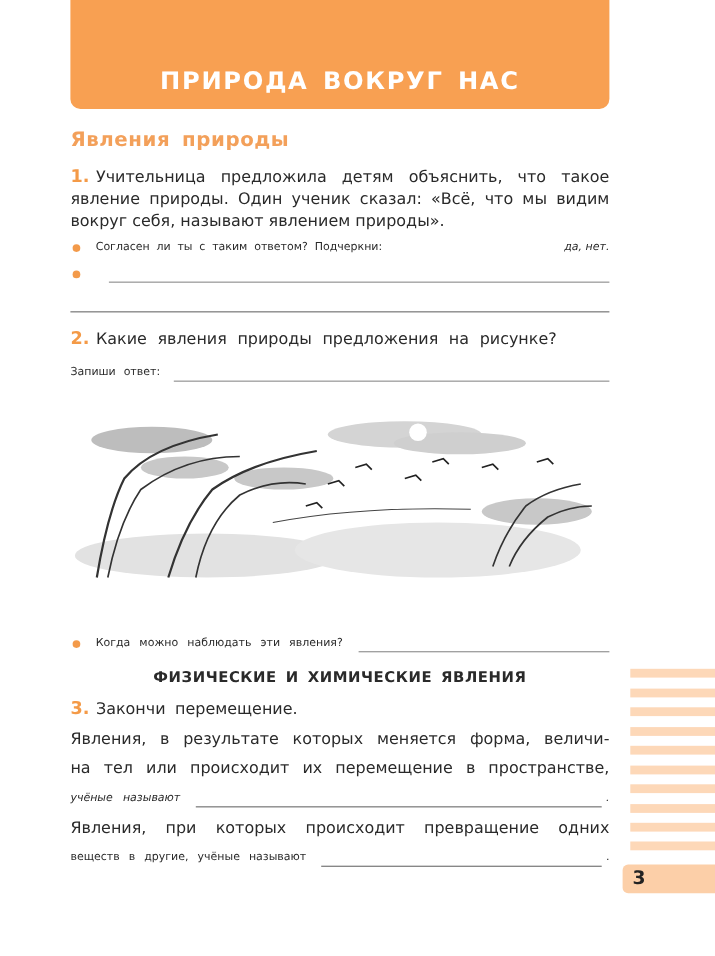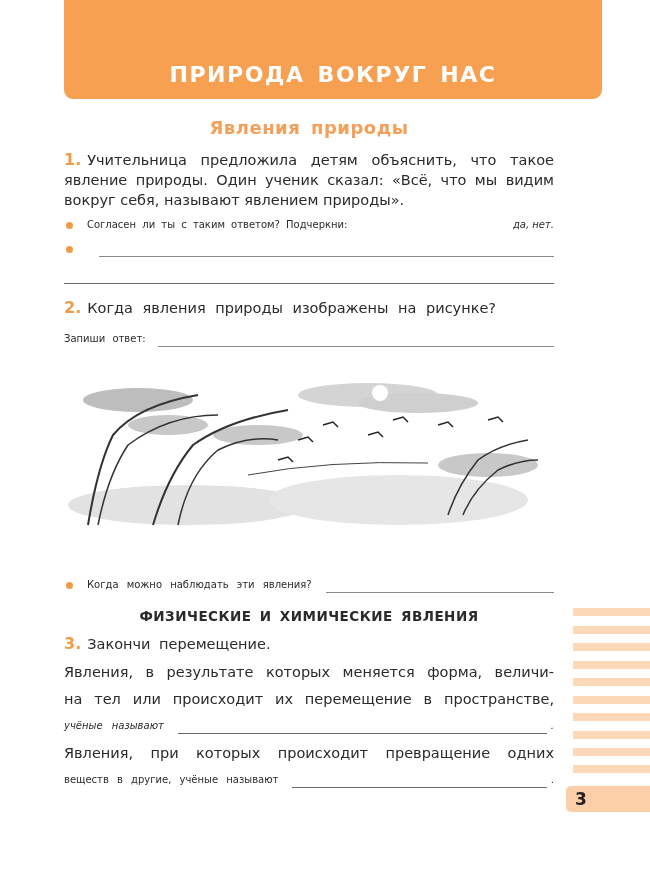--- a/index.html
+++ b/index.html
@@ -1,22 +1,22 @@
 <!DOCTYPE html>
 <html><head>
 <meta charset="utf-8">
 <style>
   html, body { margin:0; padding:0; background:#ffffff; }
   body { width:650px; height:869px; position:relative; overflow:hidden;
          font-family:"DejaVu Sans", sans-serif; color:#2a2a2a; }
   .header { position:absolute; left:64px; top:0; width:490px; height:99px;
-            background:#f8a052; border-radius:0 0 9px 9px;padding-left:48px; }
+            background:#f8a052; border-radius:0 0 9px 9px; }
   .header-title { position:absolute; left:0; right:0; bottom:12px; text-align:center;
             color:#ffffff; font-weight:bold; font-size:22px; letter-spacing:1.5px; word-spacing:4px; }
-  .section-title { position:absolute; left:64px; width:490px; top:117px; text-align:center;
+  .section-title { position:absolute; left:64px; width:490px; top:117px; text-align:left;
             color:#f3a05a; font-weight:bold; font-size:18px; letter-spacing:0.5px; word-spacing:4px; }
   .txt { position:absolute; left:64px; width:490px; font-size:14.5px; line-height:20px; text-align:justify; }
   .num { color:#f49a47; font-weight:bold; font-size:16px; margin-right:6px; }
   .bullet-row { position:absolute; left:64px; width:490px; font-size:10px; line-height:20px; display:flex; align-items:center; }
   .bullet { width:7px; height:7px; border-radius:50%; background:#f39a4a; margin:0 14px 0 2px; flex:none; }
   .line { border-bottom:1px solid #8a8a8a; flex:1; height:14px; margin-left:12px; }
   .fullline { position:absolute; left:64px; width:490px; border-bottom:1.5px solid #6a6a6a; }
   .subhead { position:absolute; left:64px; width:490px; top:608px; text-align:center;
              font-weight:bold; font-size:13.5px; letter-spacing:0.5px; word-spacing:3px; }
   .answer-line { flex:1; border-bottom:1px solid #6a6a6a; height:14px; margin:0 4px 0 14px; }
@@ -47,21 +47,21 @@
   <em style="margin-left:auto;">да, нет.</em>
 </div>
 
 <div class="bullet-row" style="top:242px;">
   <span class="bullet"></span>
   <span class="line" style="margin-left:12px;"></span>
 </div>
 <div class="fullline" style="top:283px;"></div>
 
 <div class="txt" style="top:298px; word-spacing:5px;">
-  <span class="num">2.</span><span>Когда явления природы изображены на рисунке?</span>
+  <span class="num">2.</span><span>Какие явления природы предложения на рисунке?</span>
 </div>
 
 <div class="bullet-row" style="top:329px;">
   <span style="word-spacing:4px;">Запиши ответ:</span>
   <span class="line" style="margin-left:12px;"></span>
 </div>
 
 <svg class="illus" viewBox="0 0 486 180">
   <ellipse cx="300" cy="30" rx="70" ry="12" fill="#d4d4d4"></ellipse>
   <ellipse cx="350" cy="38" rx="60" ry="10" fill="#cfcfcf"></ellipse>

